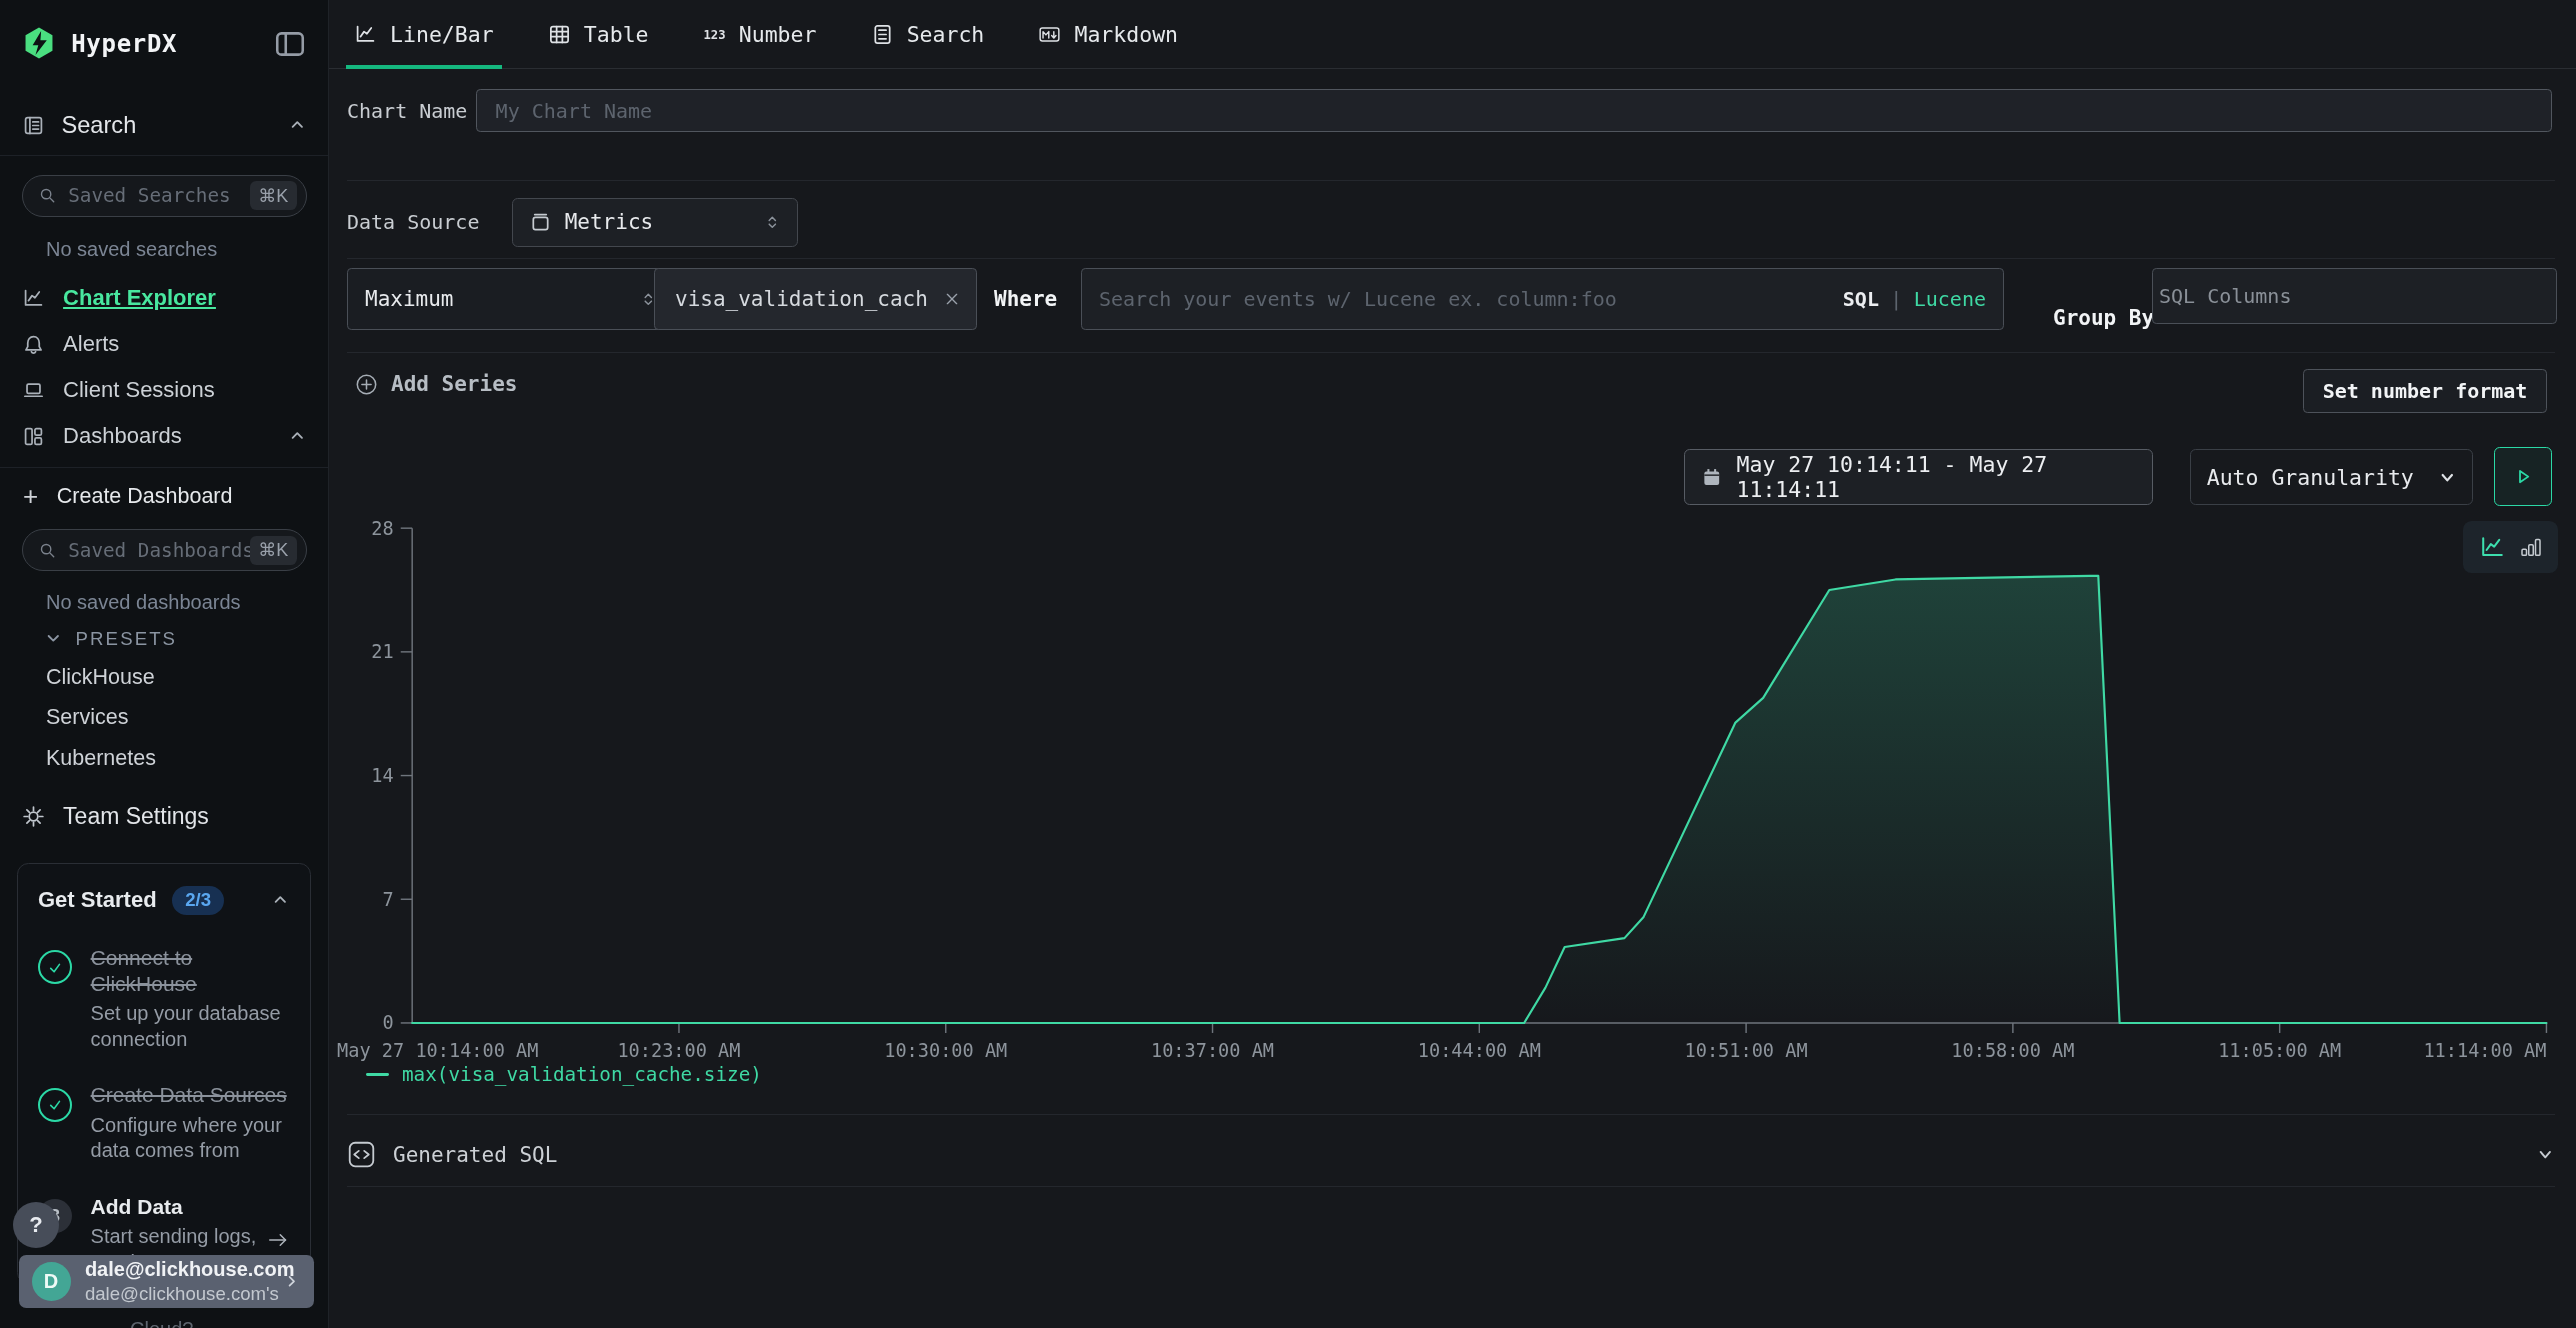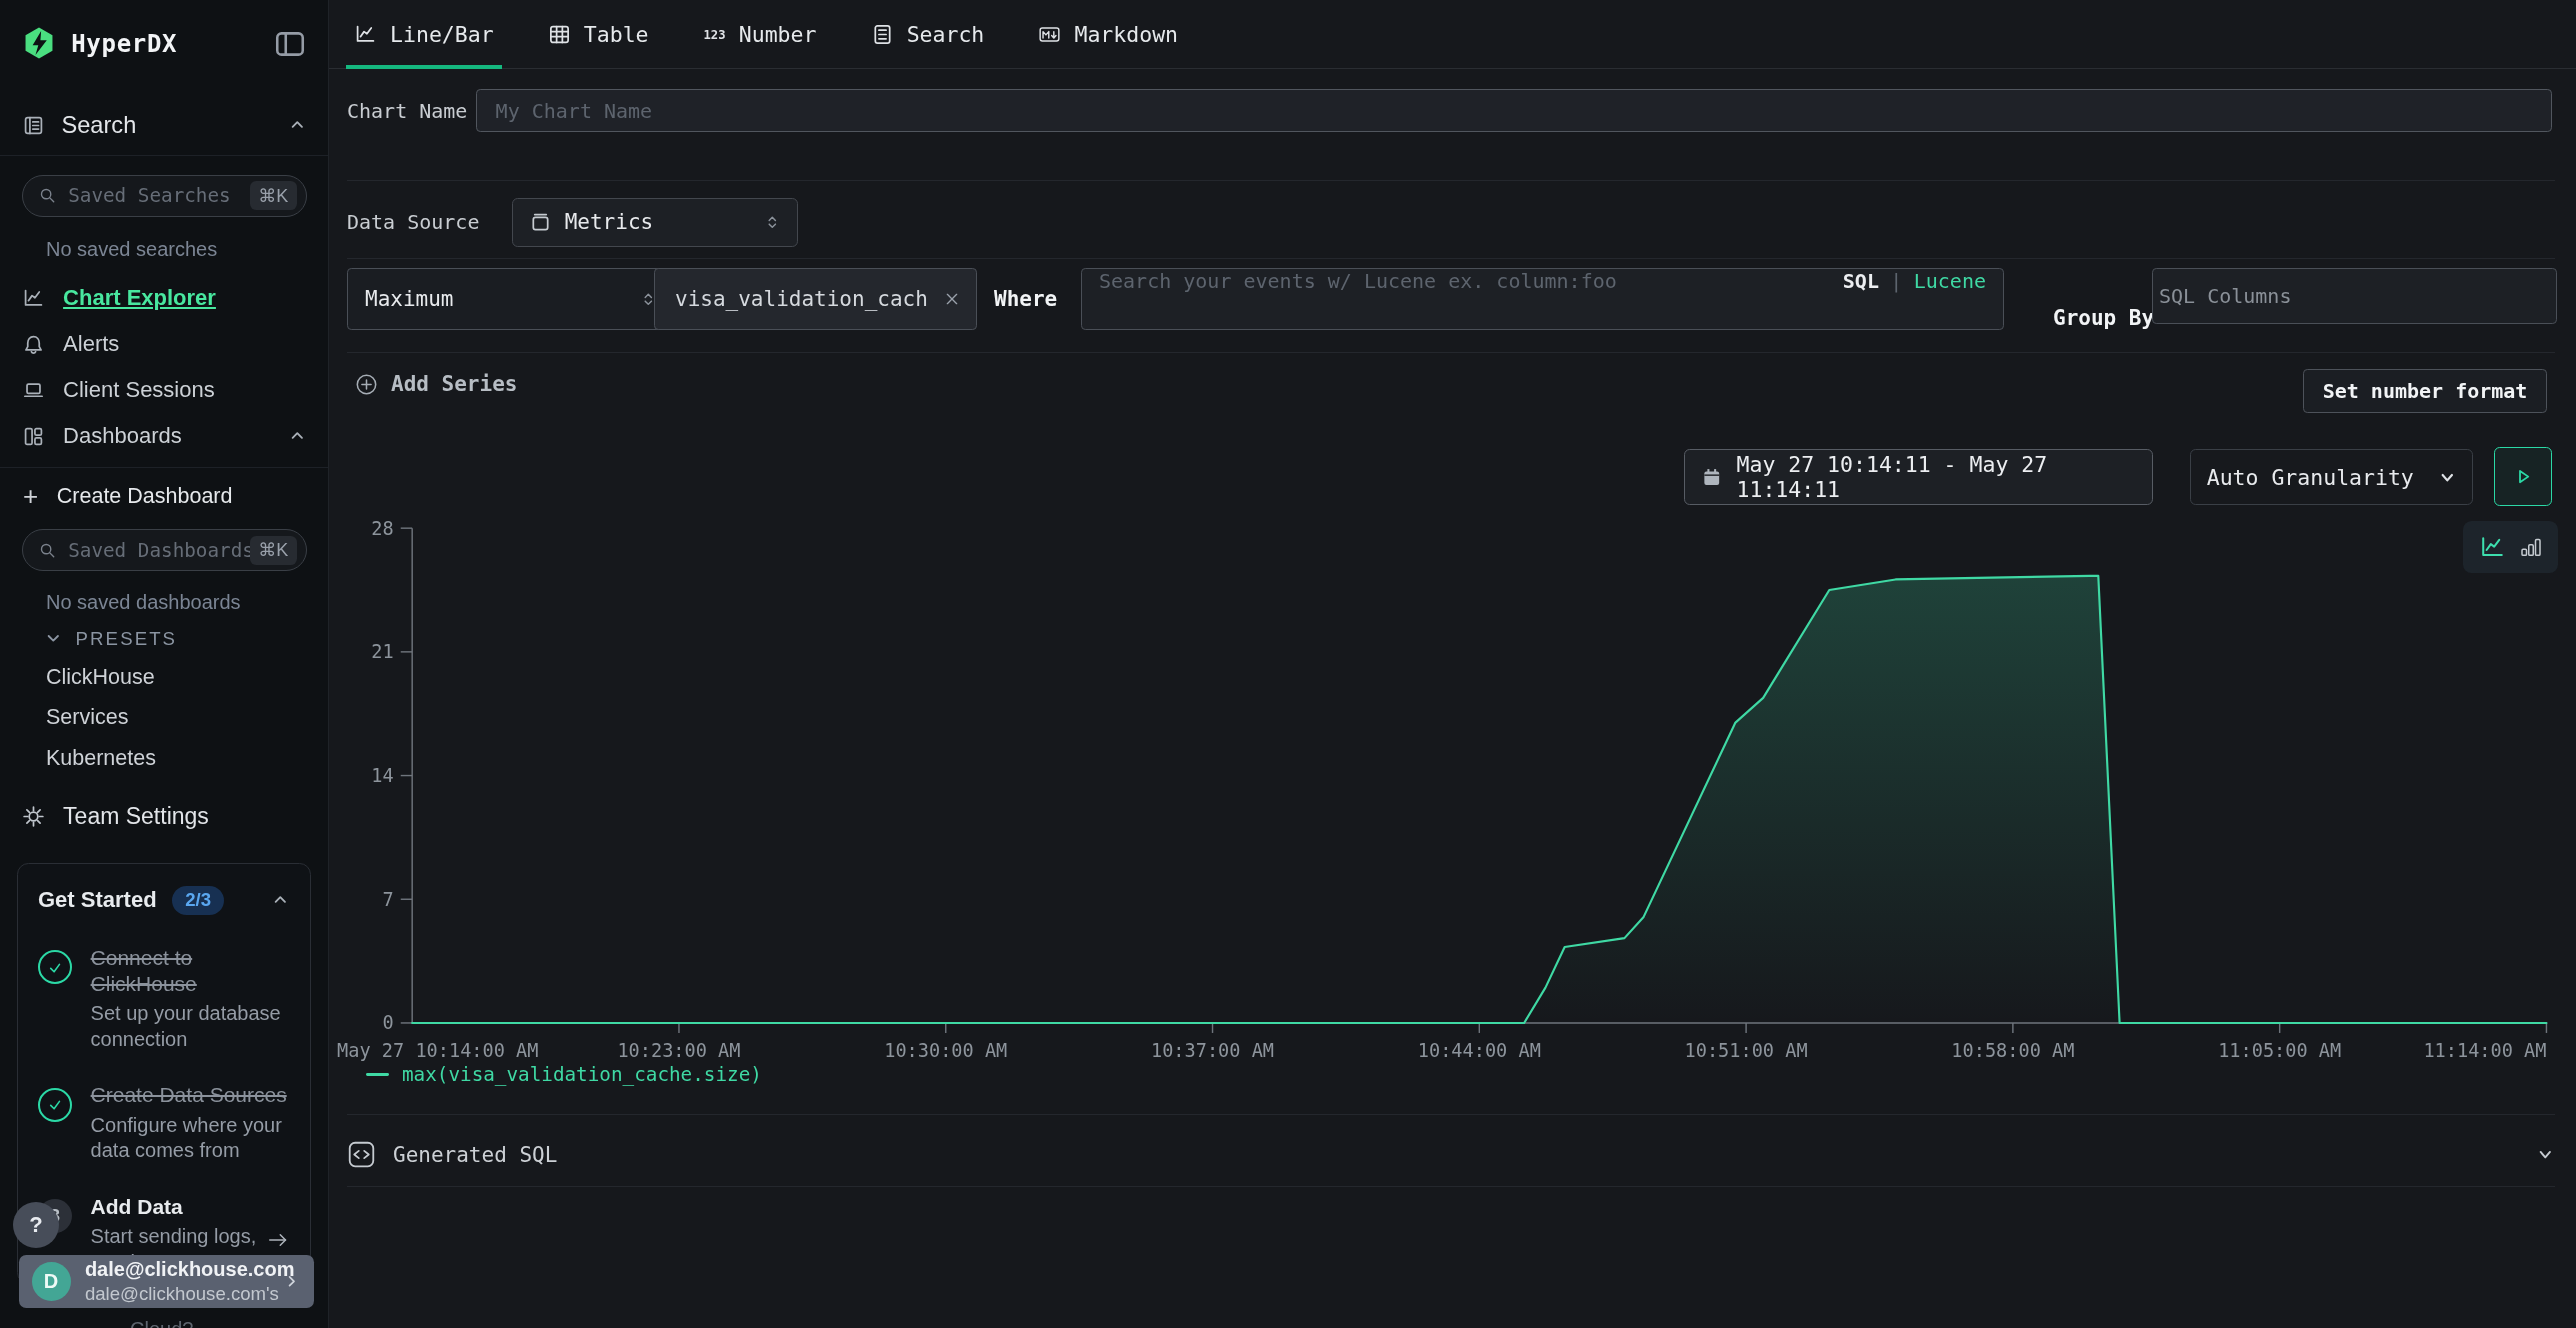--- a/index.html
+++ b/index.html
@@ -85,21 +85,21 @@
   .row-datasource .field-label{width:165px;flex:none;}
   .select{background:#1d2025;border:1.4px solid #43474e;border-radius:5.7px;height:49px;display:flex;align-items:center;padding:0 15.7px;cursor:pointer;font:21px var(--mono);color:#e8eaed;}
   .select .sel-lbl{margin-left:13px;}
   .sel-chev{margin-left:auto;color:#8b929b;}
   .ds-select{width:286px;}
   .qrow{position:absolute;top:268px;left:0;right:0;height:62px;}
   .q-agg{position:absolute;left:18px;width:329px;height:62px;background:#1a1d22;border:1.4px solid #4a4f57;border-radius:4.3px;display:flex;align-items:center;padding:0 17px;font:21px var(--mono);color:#e8eaed;cursor:pointer;}
   .q-chip{position:absolute;left:325px;width:323px;height:62px;background:#24272d;border:1.4px solid #4a4f57;border-radius:4.3px;display:flex;align-items:center;padding:0 14.3px 0 20px;font:21px var(--mono);color:#d5d9de;}
   .q-chip .x{margin-left:auto;cursor:pointer;display:flex;}
   .q-where{position:absolute;left:665px;height:62px;display:flex;align-items:center;}
-  .q-search{position:absolute;left:752px;width:923px;height:62px;background:#1d2025;border:1.4px solid #4a4f57;border-radius:4.3px;display:flex;align-items:flex-start;padding:0 17px;}
+  .q-search{position:absolute;left:752px;width:923px;height:62px;background:#1d2025;border:1.4px solid #4a4f57;border-radius:4.3px;display:flex;align-items:center;padding:0 17px;}
   .q-search input{flex:1;min-width:0;background:transparent;border:none;outline:none;font:20px var(--mono);color:var(--text);}
   .q-search input::placeholder{color:var(--placeholder);}
   .lang-toggle{display:flex;align-items:center;gap:11.4px;font:20px var(--mono);flex:none;}
   .lang-sql{color:#eceef1;font-weight:700;cursor:pointer;}
   .lang-sep{color:#5d646e;}
   .lang-lucene{color:var(--accent);cursor:pointer;}
   .q-groupby{position:absolute;left:1695px;height:62px;display:flex;align-items:flex-end;margin-left:29px;}
   .q-sqlcols{position:absolute;left:1823px;right:19.3px;height:56px;background:#1d2025;border:1.4px solid #4a4f57;border-radius:4.3px;display:flex;align-items:center;padding:0 6px;}
   .q-sqlcols input{flex:1;min-width:0;background:transparent;border:none;outline:none;font:20px var(--mono);color:var(--text);}
   .q-sqlcols input::placeholder{color:#8a9098;}

